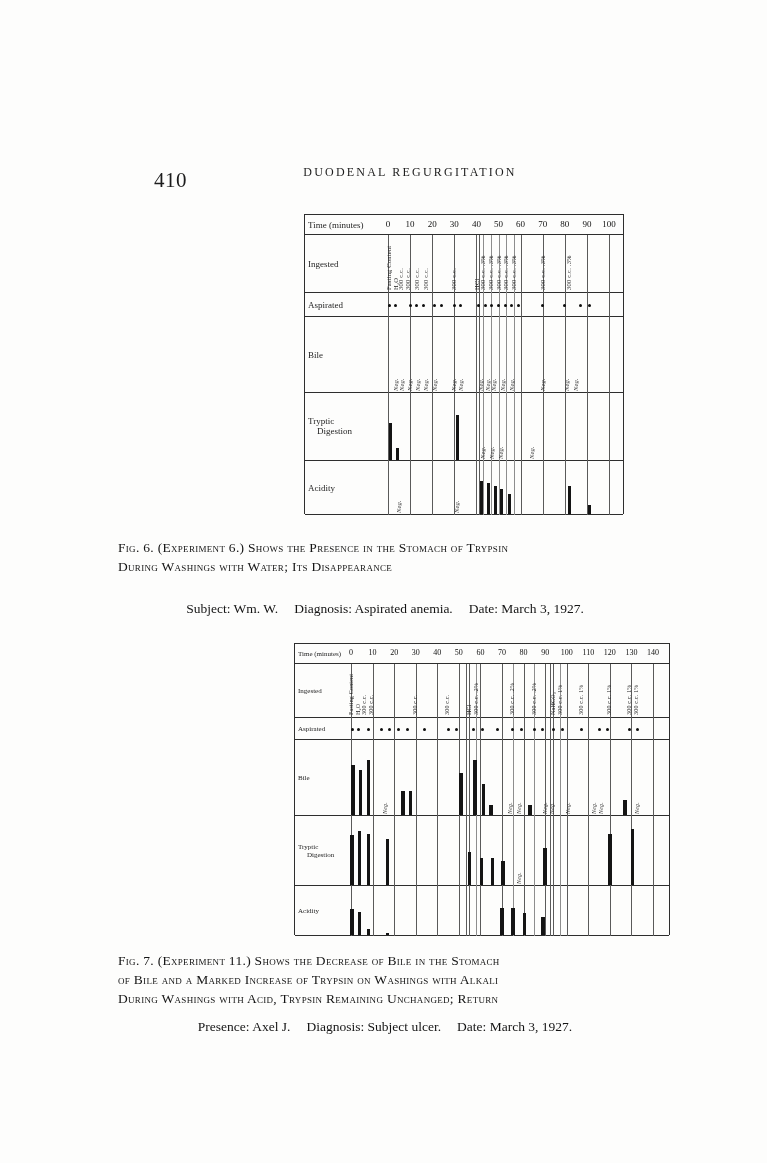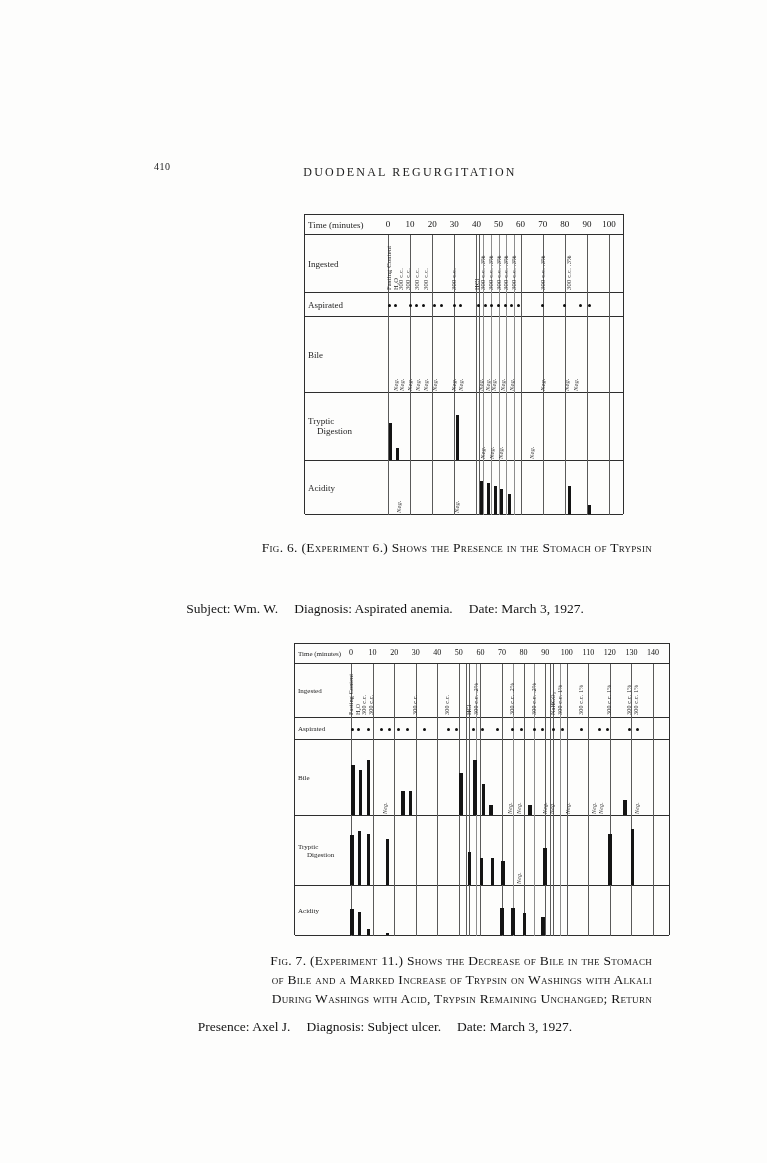--- a/index.html
+++ b/index.html
@@ -1,34 +1,34 @@
 <!DOCTYPE html>
 <html><head>
 <meta charset="utf-8">
 <style>
   * { margin:0; padding:0; box-sizing:border-box; }
   html,body { background:#ffffff; }
   body { width:767px; height:1163px; position:relative; overflow:hidden;
          font-family:"Liberation Serif","DejaVu Serif",serif; color:#1c1c1c; background:#fdfdfc; }
-  .page-number { position:absolute; left:154px; top:161px; font-size:10px; letter-spacing:.5px; }
+  .page-number { position:absolute; left:154px; top:168px; font-size:21px; letter-spacing:.5px; }
   .running-head { position:absolute; left:240px; top:165px; width:340px; text-align:center;
                   font-size:12px; letter-spacing:2.2px; }
   .chart { position:absolute; border:1px solid #2e2e2e; border-bottom:none; background:transparent;margin-left:44px; }
   .c-row { position:absolute; left:0; right:0; border-bottom:1px solid #2e2e2e; }
   .c-rowlabel { position:absolute; left:3px; top:50%; transform:translateY(-50%);
                 line-height:1.2; color:#1e1e1e; white-space:nowrap; }
   .c-vline { position:absolute; width:1px; background:#5a5a5a; }
   .c-vline.light { background:#8d8d8d; }
   .c-tick { position:absolute; transform:translateX(-50%); color:#111; }
   .c-rot { position:absolute; transform:rotate(-90deg); transform-origin:0 0;
            white-space:nowrap; color:#222; letter-spacing:.2px; }
   .c-rot.neg { font-style:italic; color:#333; }
   .c-dot { position:absolute; border-radius:50%; background:#0e0e0e; }
   .c-bar { position:absolute; background:#141414; }
-  .caption { position:absolute; left:118px; width:534px; text-align:right;
+  .caption { position:absolute; left:118px; width:534px; text-align:left;
              font-variant:small-caps; font-size:13.5px; line-height:19px;
              letter-spacing:.3px; color:#141414; }
   .subject-line { position:absolute; left:118px; width:534px; display:flex;
                   justify-content:center; gap:16px; font-size:13.5px; color:#141414; }
 </style>
 </head>
 <body>
 
 <div class="page-number">410</div>
 <div class="running-head">DUODENAL REGURGITATION</div>
@@ -158,20 +158,21 @@
     <div class="c-bar" style="left: 182.055px; top: 268.28px; width: 3px; height: 30.72px;"></div>
     <div class="c-bar" style="left: 188.685px; top: 271.16px; width: 3px; height: 27.84px;"></div>
     <div class="c-bar" style="left: 195.315px; top: 274.04px; width: 3px; height: 24.96px;"></div>
     <div class="c-bar" style="left: 203.05px; top: 278.84px; width: 3px; height: 20.16px;"></div>
     <div class="c-bar" style="left: 262.72px; top: 271.16px; width: 3px; height: 27.84px;"></div>
     <div class="c-bar" style="left: 282.61px; top: 290.36px; width: 3px; height: 8.64px;"></div>
   </div>
 
 <div class="caption" style="top:538px">
   <div>Fig. 6. (Experiment 6.)  Shows the Presence in the Stomach of Trypsin</div>
+  <div>During Washings with Water; Its Disappearance</div>
 </div>
 <div class="subject-line" style="top:601px">
   <span>Subject: Wm. W.</span>
   <span>Diagnosis: Aspirated anemia.</span>
   <span>Date: March 3, 1927.</span>
 </div>
 
 <div class="chart" style="left: 250px; top: 643px; width: 376px; height: 292px;">
     <div class="c-row" style="top: 0px; height: 20px;">
       <div class="c-rowlabel" style="font-size: 7px;">

